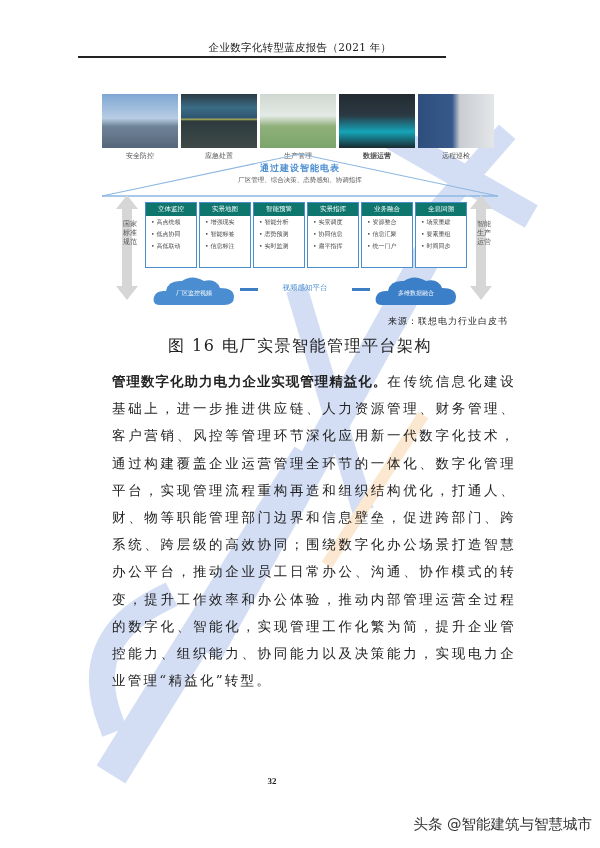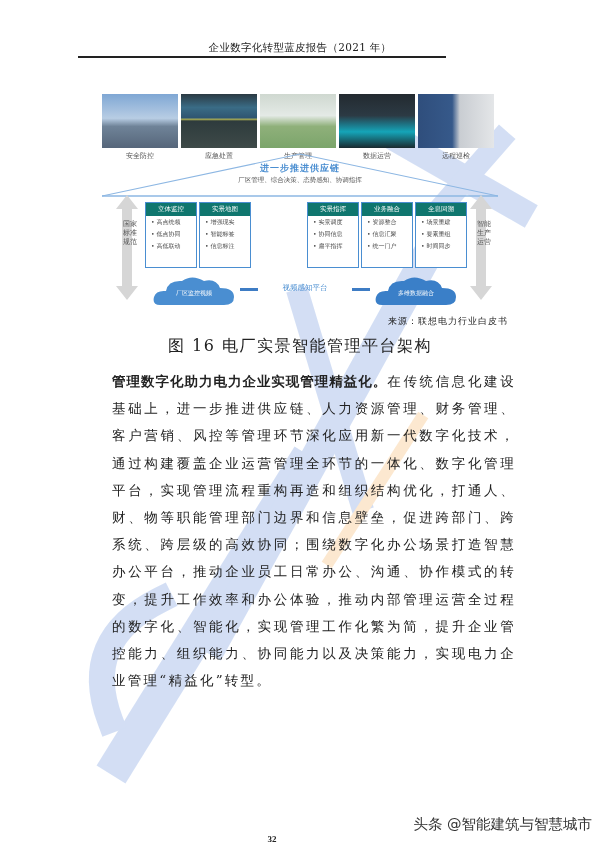--- a/index.html
+++ b/index.html
@@ -49,21 +49,21 @@
 
   .source { position:absolute; right:92px; top:315px; font-size:9px; color:#222; letter-spacing:1px; }
   .caption { position:absolute; left:0; width:600px; top:336px; text-align:center; font-size:16px; color:#222; letter-spacing:1.5px; }
 
   .body-text { position:absolute; left:84px; top:368px; width:432px; }
   .para { font-size:13.5px; line-height:27.2px; color:#222; letter-spacing:2.25px; text-align:justify; margin:0; }
   .para .lead { font-family:"DejaVu Sans","Liberation Sans",sans-serif; font-weight:bold; letter-spacing:0.6px; }
   .para + .para { margin-top:4px; }
   .indent { padding-left:28px; }
 
-  .page-number { position:absolute; left:0; width:544px; top:834px; text-align:center;
+  .page-number { position:absolute; left:0; width:544px; top:776px; text-align:center;
                  font-family:"Liberation Serif",serif; font-size:9px; font-weight:bold; color:#222; }
   .source-mark { position:absolute; right:8px; top:815px; font-family:"DejaVu Sans",sans-serif;
                  font-size:14.5px; color:#333; text-shadow:0 0 2px #fff; }
 
   .watermark { position:absolute; left:0; top:0; width:600px; height:848px; pointer-events:none; }
 </style>
 </head>
 <body>
 
 <svg class="watermark" viewBox="0 0 600 848">
@@ -85,30 +85,30 @@
 
 <div class="figure">
   <div class="photos">
     <div class="photo ph1" style="left:0px;"></div>
     <div class="photo-label" style="left:0px;">安全防控</div>
     <div class="photo ph2" style="left:79px;"></div>
     <div class="photo-label" style="left:79px;">应急处置</div>
     <div class="photo ph3" style="left:158px;"></div>
     <div class="photo-label" style="left:158px;">生产管理</div>
     <div class="photo ph4" style="left:237px;"></div>
-    <div class="photo-label" style="left:237px;">数据运营</div>
+    <div class="photo-label" style="left:237px;font-weight:bold;">数据运营</div>
     <div class="photo ph5" style="left:316px;"></div>
     <div class="photo-label" style="left:316px;">远程巡检</div>
   </div>
 
   <svg class="roof" viewBox="0 0 396 50">
     <polyline points="0,48 198,6 396,48" fill="none" stroke="#8db7e3" stroke-width="1.2"></polyline>
     <line x1="0" y1="48" x2="396" y2="48" stroke="#8db7e3" stroke-width="1.5"></line>
   </svg>
-  <div class="roof-title">进一步推进供应链</div>
+  <div class="roof-title">通过建设智能电表</div>
   <div class="roof-sub">厂区管理、综合决策、态势感知、协调指挥</div>
 
   <svg class="side-arrow" style="left:26px;" viewBox="0 0 22 105">
     <polygon points="11,0 22,14 16,14 16,91 22,91 11,105 0,91 6,91 6,14 0,14" fill="#d6d6d6"></polygon>
   </svg>
   <div class="side-text" style="left:32px;top:150px;">国家标准规范</div>
 
   <svg class="side-arrow" style="left:380px;" viewBox="0 0 22 105">
     <polygon points="11,0 22,14 16,14 16,91 22,91 11,105 0,91 6,91 6,14 0,14" fill="#d6d6d6"></polygon>
   </svg>
@@ -118,20 +118,26 @@
     <div class="box-head">立体监控</div>
     <div class="box-item">• <span>高点统领</span></div>
     <div class="box-item">• <span>低点协同</span></div>
     <div class="box-item">• <span>高低联动</span></div>
   </div>
   <div class="box" style="left:109px;">
     <div class="box-head">实景地图</div>
     <div class="box-item">• <span>增强现实</span></div>
     <div class="box-item">• <span>智能标签</span></div>
     <div class="box-item">• <span>信息标注</span></div>
+  </div>
+  <div class="box" style="left:163px;">
+    <div class="box-head">智能预警</div>
+    <div class="box-item">• <span>智能分析</span></div>
+    <div class="box-item">• <span>态势预测</span></div>
+    <div class="box-item">• <span>实时监测</span></div>
   </div>
   <div class="box" style="left:217px;">
     <div class="box-head">实景指挥</div>
     <div class="box-item">• <span>实景调度</span></div>
     <div class="box-item">• <span>协同信息</span></div>
     <div class="box-item">• <span>扁平指挥</span></div>
   </div>
   <div class="box" style="left:271px;">
     <div class="box-head">业务融合</div>
     <div class="box-item">• <span>资源整合</span></div>

